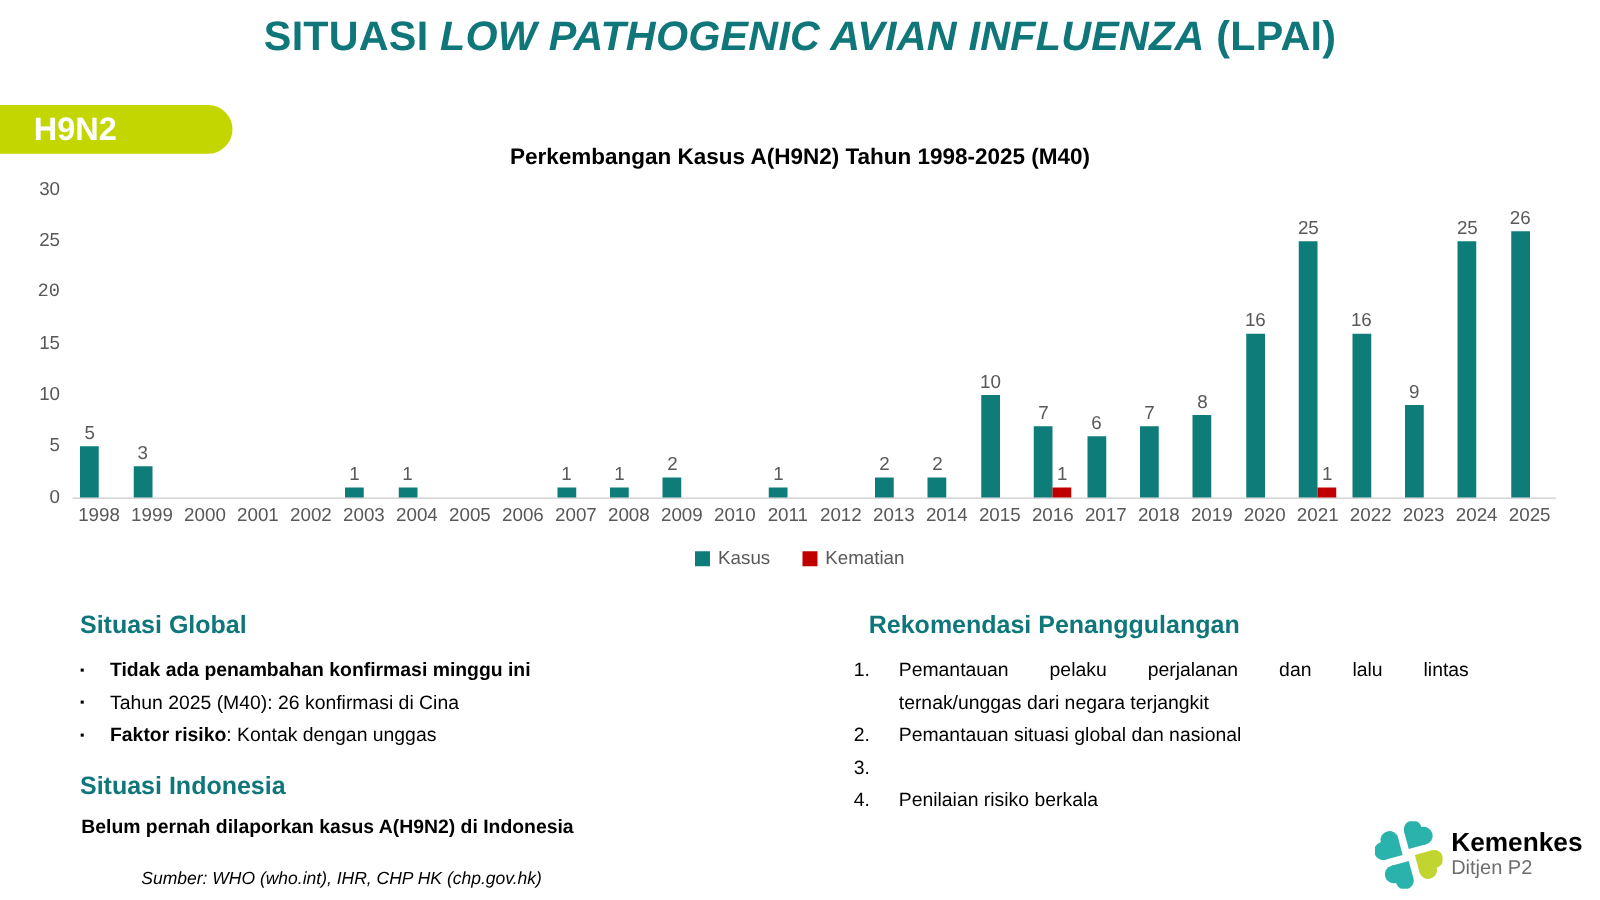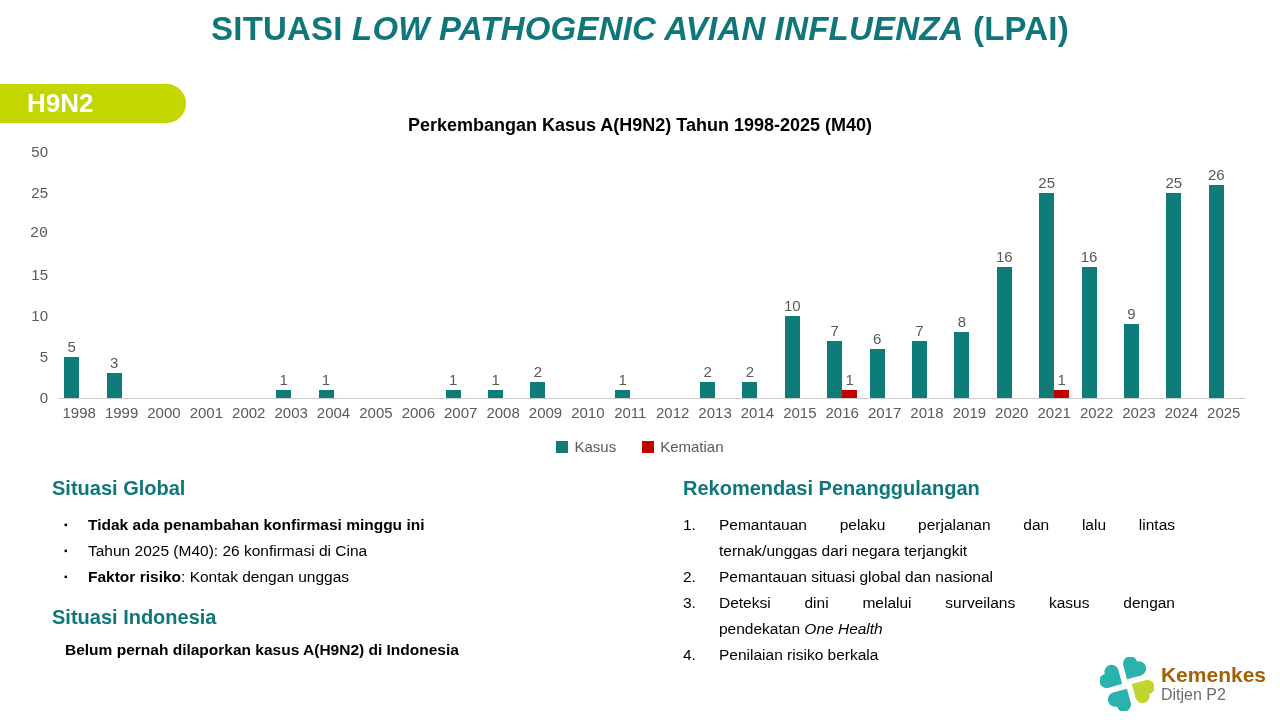--- a/index.html
+++ b/index.html
@@ -35,21 +35,21 @@
   .years { position:absolute; left:58px; top:404px; width:1187px; display:flex; }
   .year { flex:1; text-align:center; font-size:15px; color:#595959; white-space:nowrap; }
   .legend { position:absolute; top:438px; left:0; width:100%; display:flex;
     justify-content:center; gap:26px; }
   .legend-item { display:flex; align-items:center; gap:6px; font-size:15px; color:#595959; }
   .swatch { width:12px; height:12px; }
 
   
   .left-col  { position:absolute; left:52px;  top:477px; width:600px; }
   .right-col { position:absolute; left:683px; top:477px; width:492px; }
-  .section-heading { font-size:20px; font-weight:bold; margin:0; }
+  .section-heading { font-size:20px; font-weight:bold; margin:12px; }
   .bullets { list-style:none; margin:12px 0 0 0; padding:0; }
   .bullets li { position:relative; padding-left:36px; font-size:15.5px; line-height:26px; color:#000; }
   .bullets .marker { position:absolute; left:12px; top:0; font-size:10px; }
   .indo-heading { margin-top:16px; }
   .indo-text { margin-top:12px; padding-left:13px; font-weight:bold; font-size:15.5px; color:#000; }
 
   .rek-list { margin-top:12px; display:grid; grid-template-columns:36px 1fr; font-size:15.5px;
     line-height:26px; color:#000; }
   .rek-num { grid-column:1; }
   .rek-text { grid-column:2; }
@@ -73,21 +73,21 @@
   <div class="badge" style="background: rgb(195, 214, 0);">H9N2</div>
 
   <div class="chart-title">Perkembangan Kasus A(H9N2) Tahun 1998-2025 (M40)</div>
   <div id="yticks">
       <div class="ytick" style="top: 388px;">0</div>
       <div class="ytick" style="top: 347px;">5</div>
       <div class="ytick" style="top: 306px;">10</div>
       <div class="ytick" style="top: 265px;">15</div>
       <div class="ytick" style="top: 224px; font-family: Liberation Mono, monospace;">20</div>
       <div class="ytick" style="top: 183px;">25</div>
-      <div class="ytick" style="top: 142px;">50</div>
+      <div class="ytick" style="top: 142px;">30</div>
     </div>
   <div class="plot">
     <div class="bars" id="bars">
         <div class="cat-cell">
           <div class="slot">
             <div class="val-label">5</div>
             <div class="bar" style="height: 41px; background: rgb(14, 125, 121);"></div>
           </div>
           <div class="slot">
             <div class="bar" style="height: 0px; background: rgb(192, 0, 0);"></div>
@@ -397,44 +397,41 @@
         <div class="rek-num">1.</div>
         <div class="rek-text">
           <div class="jline">Pemantauan pelaku perjalanan dan lalu lintas</div>
           <div>ternak/unggas dari negara terjangkit</div>
         </div>
         <div class="rek-num">2.</div>
         <div class="rek-text">
           <div>Pemantauan situasi global dan nasional</div>
         </div>
         <div class="rek-num">3.</div>
-        <div class="rek-text">
-          <div class="jline">Deteksi dini melalui surveilans kasus dengan</div>
-          <div>pendekatan <i>One Health</i></div>
-        </div>
         <div class="rek-num">4.</div>
         <div class="rek-text">
           <div>Penilaian risiko berkala</div>
         </div>
       </div>
   </div>
 
+  <div class="source">Sumber: WHO (who.int), IHR, CHP HK (chp.gov.hk)</div>
   <div class="logo">
     <svg width="54" height="54" viewBox="0 0 100 100">
       <defs>
         <g id="heart">
           <path d="M0 0 L-14.4 -14.4 L0 -28.8 L14.4 -14.4 Z"></path>
           <circle cx="-7.2" cy="-21.6" r="10.2"></circle>
           <circle cx="7.2" cy="-21.6" r="10.2"></circle>
         </g>
       </defs>
       <use href="#heart" fill="#29b3ac" transform="translate(50 41) rotate(30) scale(1.3)"></use>
       <use href="#heart" fill="#29b3ac" transform="translate(41 50) rotate(-60) scale(1.3)"></use>
       <use href="#heart" fill="#c1d42f" transform="translate(59 50) rotate(120) scale(1.3)"></use>
       <use href="#heart" fill="#29b3ac" transform="translate(50 59) rotate(210) scale(1.3)"></use>
     </svg>
     <div class="logo-text">
-      <span class="logo-name" style="color: #a16207;">Kemenkes</span>
+      <span class="logo-name" style="color: #000000;">Kemenkes</span>
       <span class="logo-sub" style="color: rgb(109, 109, 109);">Ditjen P2</span>
     </div>
   </div>
 
 </div>
 
 </body></html>

